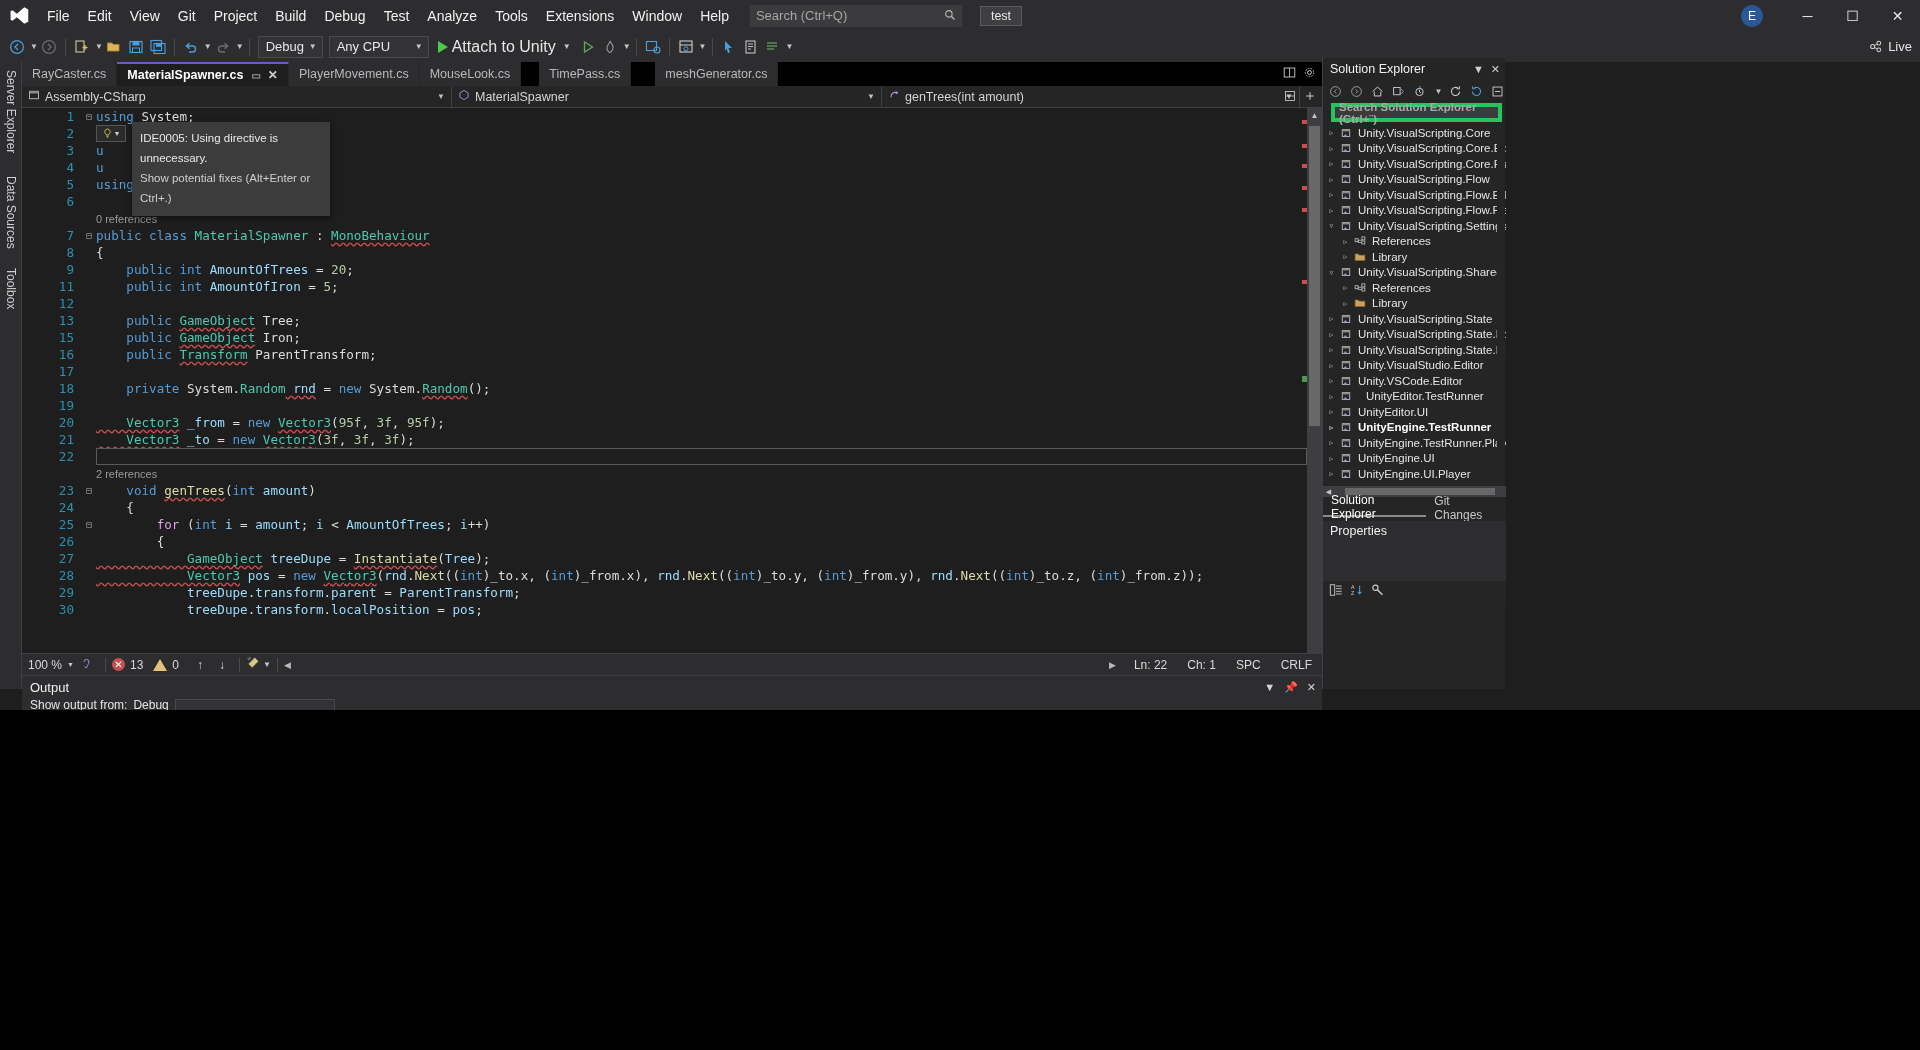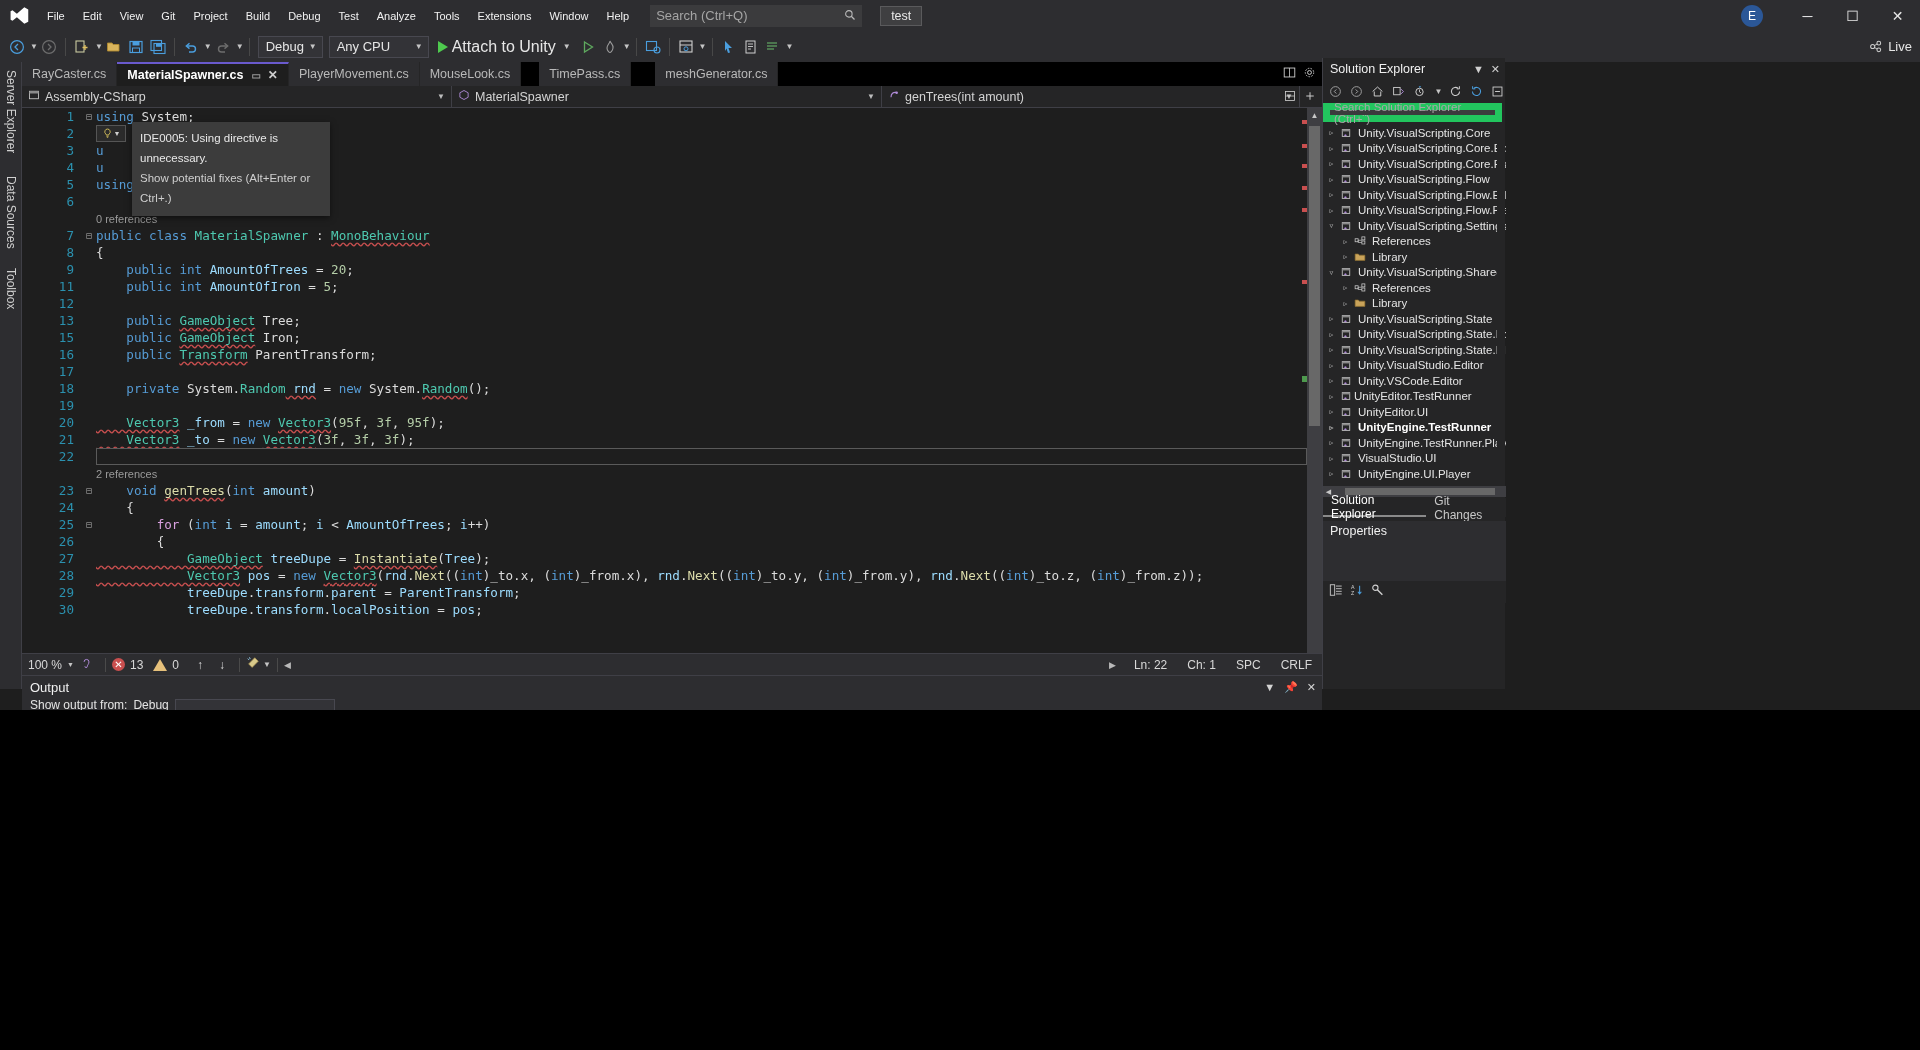--- a/index.html
+++ b/index.html
@@ -13,21 +13,21 @@
 
   
   .titlebar {
     position: absolute; left: 0; top: 0; width: 1920px; height: 31px;
     background: #2d2d30; display: flex; align-items: center;
   }
   .vs-logo { width: 38px; height: 31px; display: flex; align-items: center; justify-content: center; }
   .vs-logo svg { display: block; }
   .menu { display: flex; align-items: center; height: 31px; }
   .menu-item {
-    font-size: 11px; color: #f1f1f1; padding: 0 9px; height: 31px;
+    font-size: 14px; color: #f1f1f1; padding: 0 9px; height: 31px;
     display: flex; align-items: center; white-space: nowrap;
   }
   .search-box {
     margin-left: 12px; width: 212px; height: 22px; background: #3b3b3d;
     border: 1px solid #3b3b3d; display: flex; align-items: center;
     justify-content: space-between; padding: 0 5px;
   }
   .search-box span.ph { font-size: 13px; color: #a5a5a5; }
   .search-box .mag { opacity: .85; }
   .tag-chip {
@@ -201,22 +201,22 @@
     background: #252526; border-left: 1px solid #3f3f46;
   }
   .se-title {
     height: 22px; display: flex; align-items: center; justify-content: space-between;
     padding: 0 5px 0 7px; font-size: 12.5px; color: #f0f0f0; background: #252526;
   }
   .se-title-icons { display: flex; align-items: center; gap: 7px; color: #d0d0d0; font-size: 11px; }
   .se-toolbar { height: 22px; display: flex; align-items: center; gap: 5px; padding-left: 5px; }
   .se-tb-ic { width: 16px; height: 16px; display: flex; align-items: center; justify-content: center; }
   .se-search {
-    height: 19px; margin: 1px 3px 2px 0; background: #3b3b3d; border: 7px solid #22c55e;
-    display: flex; align-items: center; padding: 0 4px; font-size: 11.5px; color: #a8a8a8;
+    height: 19px; margin: 1px 3px 2px 8px; background: #3b3b3d; border: 4px solid #22c55e;
+    display: flex; align-items: center; padding: 0 4px; font-size: 11.5px; color: #a8a8a8; font-weight: bold;
   }
   .se-tree { position: absolute; top: 67px; left: 0; width: 183px; height: 360px; overflow: hidden; }
   .se-row { height: 15.5px; display: flex; align-items: center; font-size: 11.5px; color: #e4e4e4; white-space: nowrap; }
   .se-row.bold { font-weight: bold; color: #ffffff; }
   .se-arrow { width: 13px; min-width: 13px; text-align: center; color: #b0b0b0; font-size: 7.5px; }
   .se-ic { width: 16px; min-width: 16px; display: flex; align-items: center; justify-content: center; }
   .se-hscroll { position: absolute; top: 428px; left: 0; width: 183px; height: 11px; background: #3e3e42; display: flex; align-items: center; }
   .se-hscroll .hthumb { height: 7px; background: #686868; margin-left: 11px; }
   .se-hscroll .ha { width: 11px; text-align: center; color: #c7c7c7; font-size: 7px; }
   .se-tabs { position: absolute; top: 440px; left: 0; width: 183px; height: 19px; display: flex; align-items: flex-end; }
@@ -857,21 +857,21 @@
         </div>
         <div class="se-row" style="padding-left: 2px;">
           <span class="se-arrow">▹</span>
           <span class="se-ic">
             <svg width="12" height="12" viewBox="0 0 16 16">
               <rect x="3" y="3.5" width="10" height="9" fill="none" stroke="#cfcfcf" stroke-width="1.1"></rect>
               <rect x="3" y="3.5" width="10" height="2.4" fill="#8a8a8a"></rect>
               <path d="M5 11 l2.2-1.3 2.2 1.3 -2.2 1.3 Z" fill="#b08bd8"></path>
             </svg>
           </span>
-          <span style="margin-left: 0;">UnityEditor.TestRunner</span>
+          <span style="margin-left: 12px;">UnityEditor.TestRunner</span>
         </div>
         <div class="se-row" style="padding-left: 2px;">
           <span class="se-arrow">▹</span>
           <span class="se-ic">
             <svg width="12" height="12" viewBox="0 0 16 16">
               <rect x="3" y="3.5" width="10" height="9" fill="none" stroke="#cfcfcf" stroke-width="1.1"></rect>
               <rect x="3" y="3.5" width="10" height="2.4" fill="#8a8a8a"></rect>
               <path d="M5 11 l2.2-1.3 2.2 1.3 -2.2 1.3 Z" fill="#b08bd8"></path>
             </svg>
           </span>
@@ -901,21 +901,21 @@
         </div>
         <div class="se-row" style="padding-left: 2px;">
           <span class="se-arrow">▹</span>
           <span class="se-ic">
             <svg width="12" height="12" viewBox="0 0 16 16">
               <rect x="3" y="3.5" width="10" height="9" fill="none" stroke="#cfcfcf" stroke-width="1.1"></rect>
               <rect x="3" y="3.5" width="10" height="2.4" fill="#8a8a8a"></rect>
               <path d="M5 11 l2.2-1.3 2.2 1.3 -2.2 1.3 Z" fill="#b08bd8"></path>
             </svg>
           </span>
-          <span style="margin-left: 4px;">VisualStudio.UI</span>
+          <span style="margin-left: 4px;">UnityEngine.UI</span>
         </div>
         <div class="se-row" style="padding-left: 2px;">
           <span class="se-arrow">▹</span>
           <span class="se-ic">
             <svg width="12" height="12" viewBox="0 0 16 16">
               <rect x="3" y="3.5" width="10" height="9" fill="none" stroke="#cfcfcf" stroke-width="1.1"></rect>
               <rect x="3" y="3.5" width="10" height="2.4" fill="#8a8a8a"></rect>
               <path d="M5 11 l2.2-1.3 2.2 1.3 -2.2 1.3 Z" fill="#b08bd8"></path>
             </svg>
           </span>

